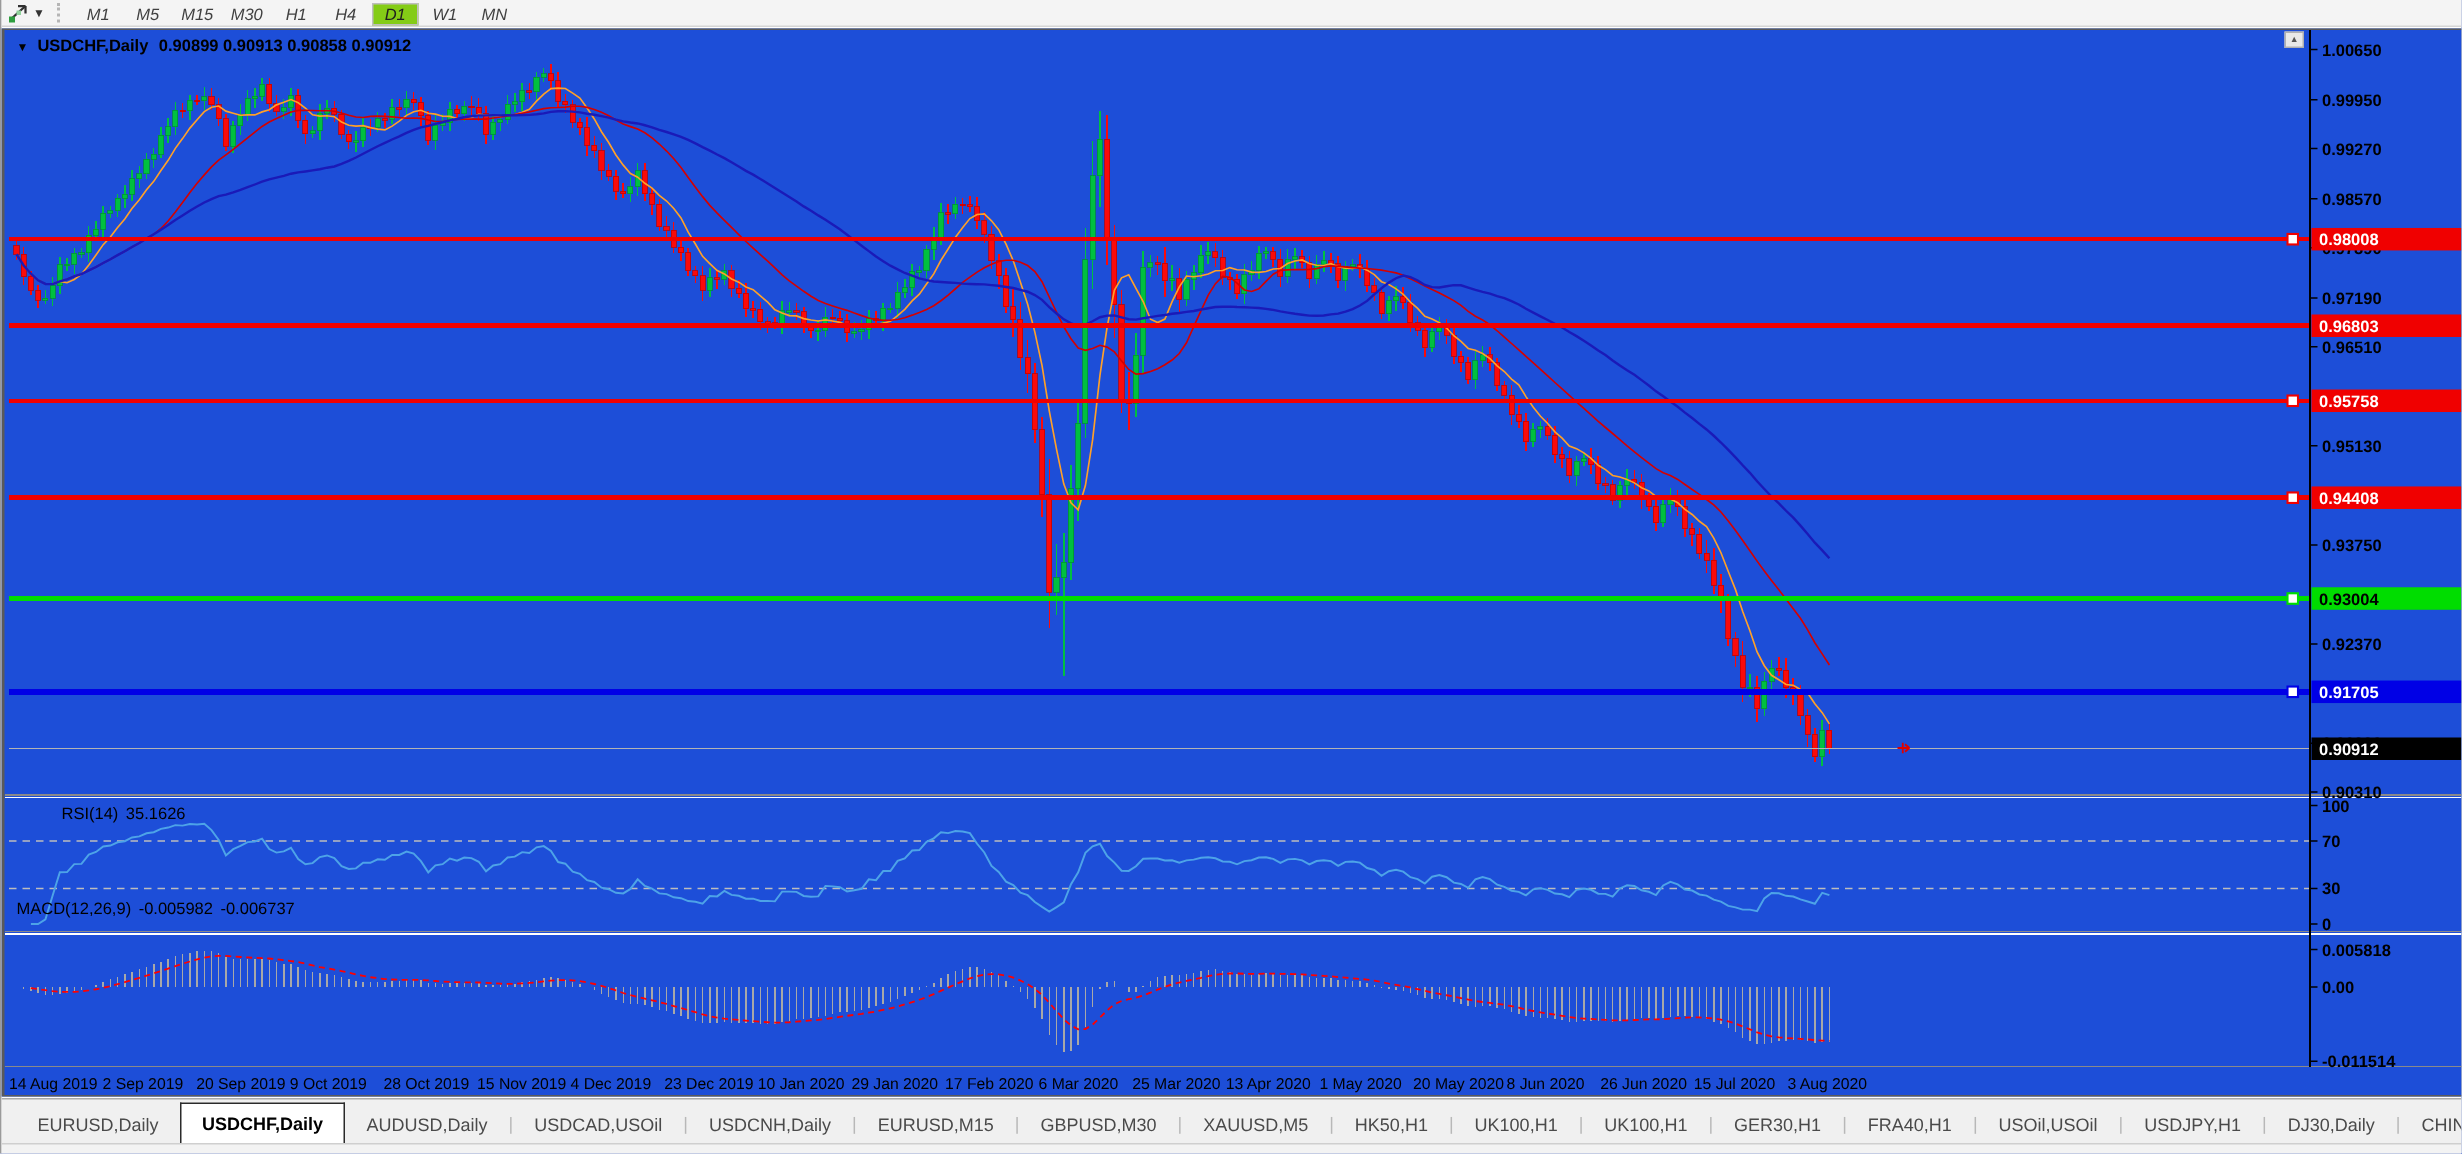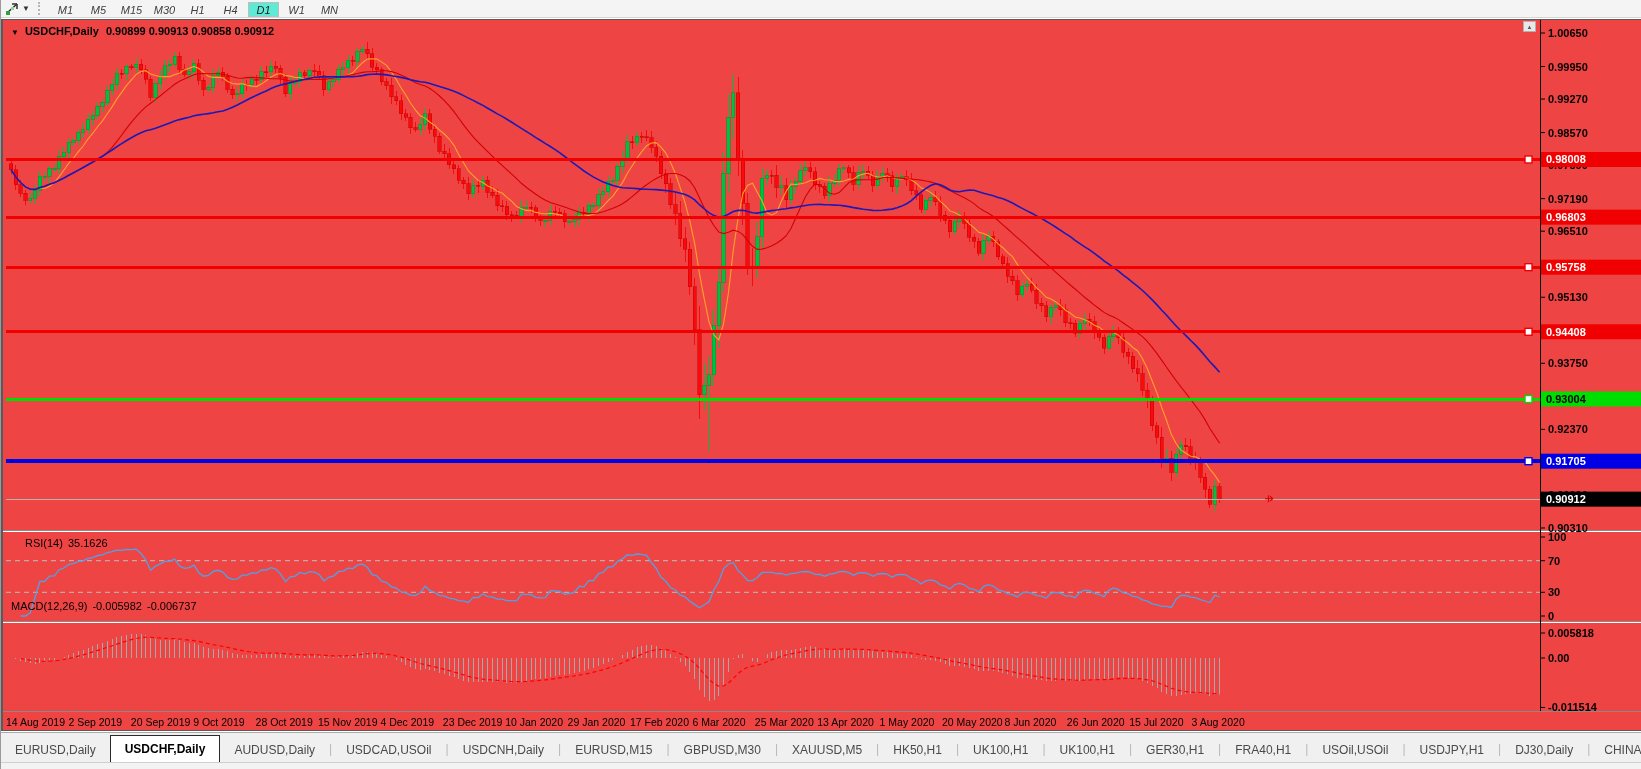--- a/index.html
+++ b/index.html
@@ -8,35 +8,35 @@
          font-family:"Liberation Sans",sans-serif;overflow:hidden;
          border-left:1px solid #9a9a9a;}
   
   .toolbar{position:absolute;left:0;top:0;width:1641px;height:18px;background:#f4f4f4;
            border-bottom:1px solid #d5d5d5;display:flex;align-items:center;}
   .tool-icon{width:18px;height:15px;margin-left:3px;display:inline-flex;align-items:center;justify-content:center;cursor:pointer;}
   .tool-dd{font-size:8px;color:#333;width:12px;cursor:pointer;}
   .tb-grip{width:5px;height:13px;margin:0 6px 0 4px;border-left:2px dotted #b5b5b5;}
   .tf-btn{width:31px;height:15px;font-size:11px;color:#404040;display:inline-flex;
           align-items:center;justify-content:center;cursor:pointer;margin:0 1px;font-style:italic;}
-  .tf-btn.active{background:#5eead4;border:1px solid #bdbdbd;color:#202020;}
+  .tf-btn.active{background:#84cc16;border:1px solid #bdbdbd;color:#202020;}
   
-  .chart-window{position:absolute;left:0;top:19px;width:1641px;height:712px;background:#ef4444;
+  .chart-window{position:absolute;left:0;top:19px;width:1641px;height:712px;background:#1d4ed8;
                 border:1px solid #5a5a5a;border-left:2px solid #5a5a5a;}
   .chart-title{position:absolute;left:8px;top:5px;font-size:11px;font-weight:700;color:#000;z-index:5;}
   .chart-title .tri{font-size:8px;margin-right:6px;}
   .chart-title .num{margin-left:7px;font-weight:700;}
   .panel-label{position:absolute;font-size:11px;color:#000;z-index:5;}
   .panel-label span{margin-right:5px;}
   #chart-svg{position:absolute;left:0;top:0;width:1639px;height:710px;}
   .scroll-up{position:absolute;left:1520px;top:1px;width:13px;height:11px;background:#e8e8e8;
              border:1px solid #b0b0b0;font-size:6px;color:#555;text-align:center;line-height:10px;cursor:pointer;z-index:6;}
   
   .tabbar{position:absolute;left:0;top:732px;width:1641px;height:30px;background:#f0f0f0;
-          border-top:1px solid #aaa;display:flex;align-items:flex-end;}
+          border-top:1px solid #aaa;display:flex;align-items:flex-end;padding-left:10px;}
   .tab{height:24px;padding:0 14px;font-size:12px;color:#4a4a4a;display:inline-flex;
        align-items:center;cursor:pointer;white-space:nowrap;}
   .tab.active{background:#ffffff;border:1px solid #2a2a2a;border-bottom:none;height:27px;
               font-weight:700;color:#000;}
   .tab-sep{color:#b8b8b8;font-size:12px;align-self:center;margin-top:3px;}
   .bottom-strip{position:absolute;left:0;top:762px;width:1641px;height:7px;background:#f3f3f3;
                 border-top:1px solid #cfcfcf;}
 </style>
 </head>
 <body>
@@ -54,21 +54,21 @@
     </span>
     <span class="tool-dd">▼</span>
     <span class="tb-grip"></span>
     <span id="tf-buttons"><span class="tf-btn">M1</span><span class="tf-btn">M5</span><span class="tf-btn">M15</span><span class="tf-btn">M30</span><span class="tf-btn">H1</span><span class="tf-btn">H4</span><span class="tf-btn active">D1</span><span class="tf-btn">W1</span><span class="tf-btn">MN</span></span>
   </div>
 
   <div class="chart-window">
     <div class="chart-title">
       <span class="tri">▼</span><span>USDCHF,Daily</span><span class="num">0.90899</span> <span>0.90913</span> <span>0.90858</span> <span>0.90912</span>
     </div>
-    <div class="panel-label" style="left:8px;top:517px;padding-left:14px;">
+    <div class="panel-label" style="left:24px;top:517px;padding-left:14px;">
       <span>RSI(14)</span><span>35.1626</span>
     </div>
     <div class="panel-label" style="left:8px;top:580px;">
       <span>MACD(12,26,9)</span><span>-0.005982</span><span>-0.006737</span>
     </div>
     <svg id="chart-svg" viewBox="0 0 1639 710">
         <defs>
           <clipPath id="clipMain">
             <rect x="0" y="1" width="1537" height="509"></rect>
           </clipPath>

